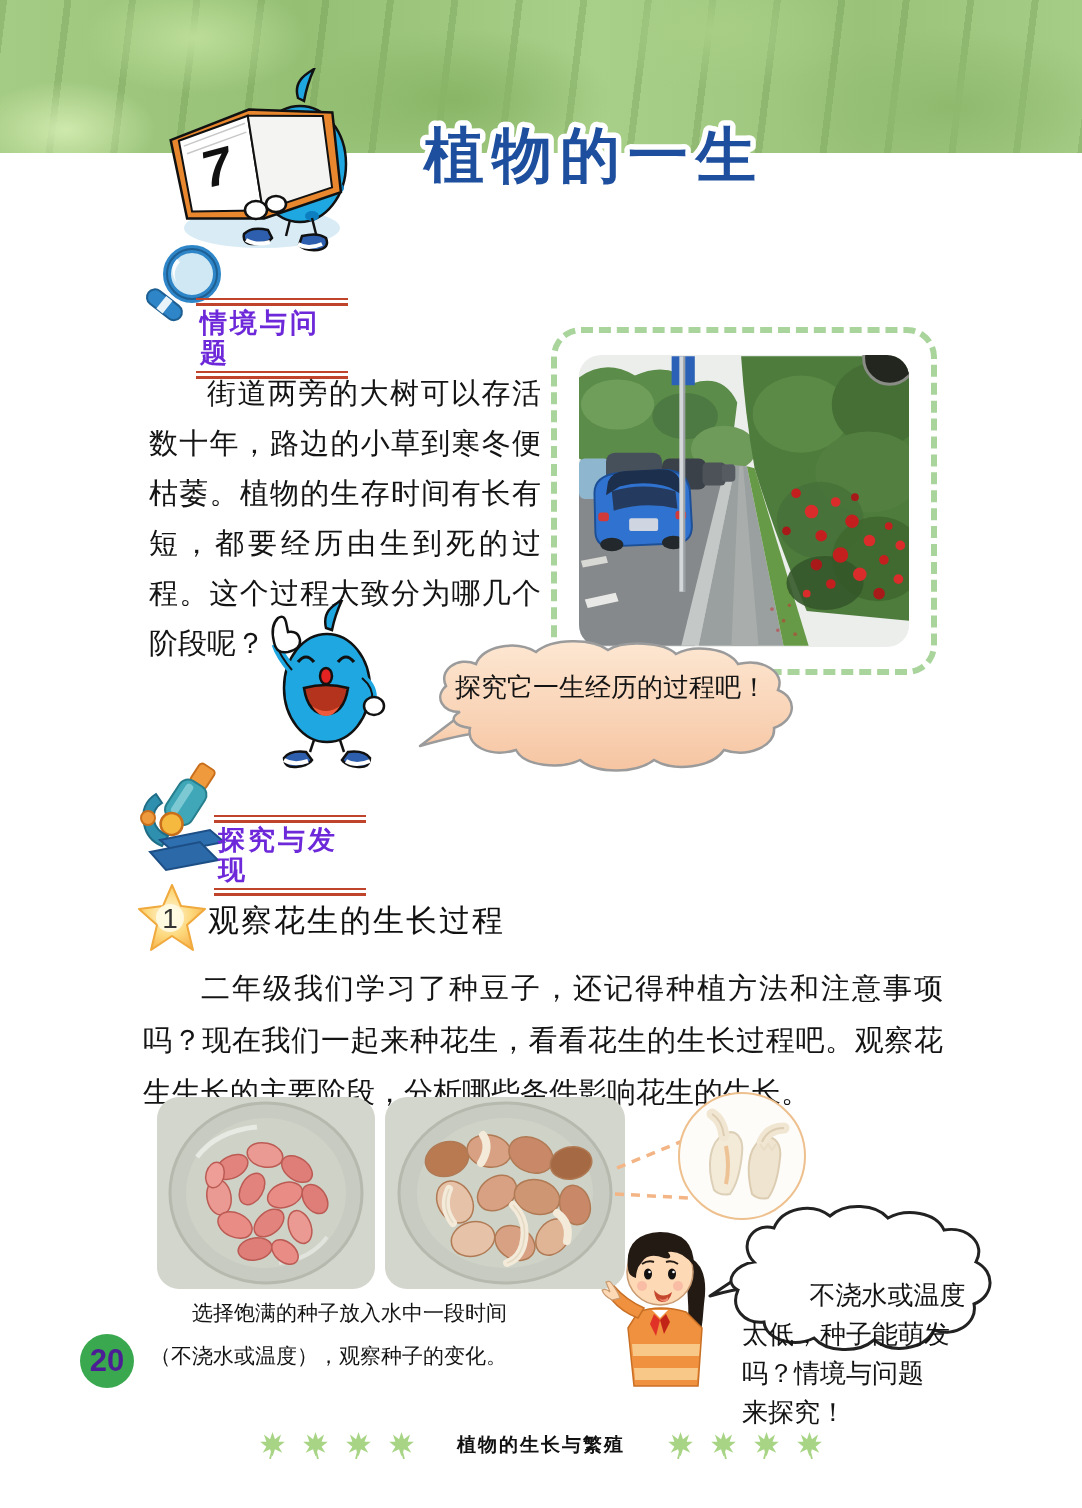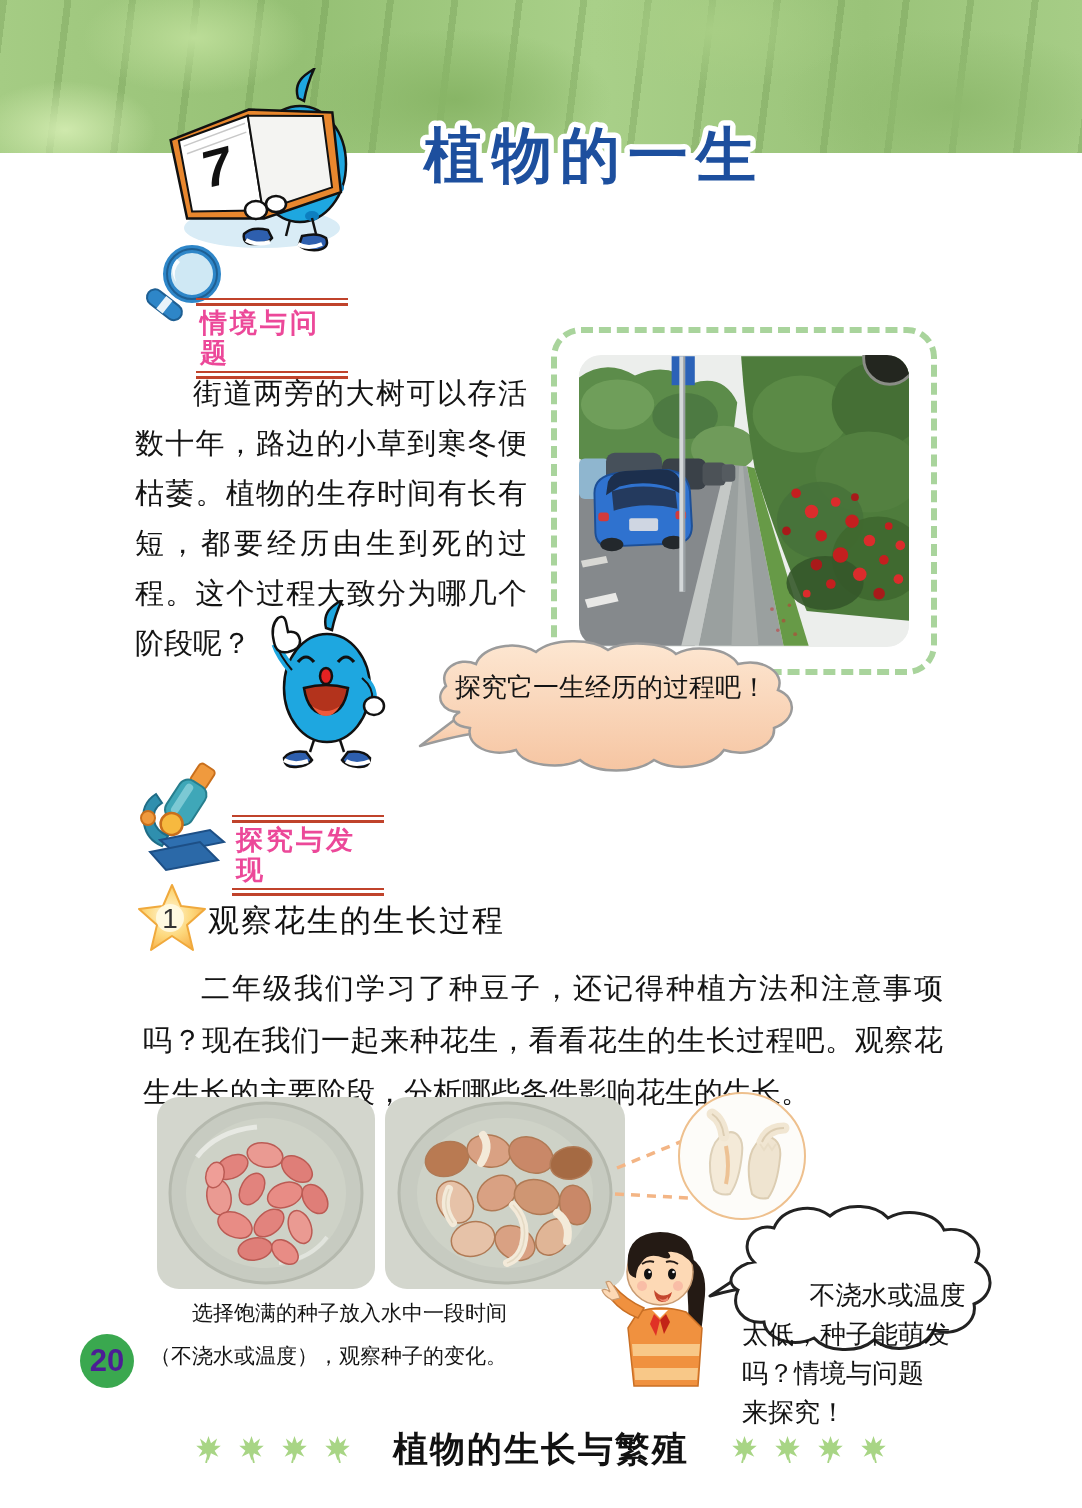--- a/index.html
+++ b/index.html
@@ -28,21 +28,21 @@
   
   .title-svg { position:absolute; left:420px; top:112px; }
 
   
   .sec-header { position:absolute; }
   .sec-rule {
     height:8px;
     background:linear-gradient(to bottom,#c0432b 0 2.5px,transparent 2.5px 5.5px,#c0432b 5.5px 8px);
   }
   .sec-label {
-    font-weight:bold; font-size:27px; letter-spacing:3px; color:#ec4899;
+    font-weight:bold; font-size:27px; letter-spacing:3px; color:#6d28d9;
     padding:2px 4px 3px 4px; line-height:30px;
   }
 
   
   .body-par {
     position:absolute; font-size:29px; line-height:50px; text-align:justify;
     text-indent:2em; color:#141414;
   }
   .caption {
     position:absolute; left:150px; top:1292px; width:472px;
@@ -88,21 +88,21 @@
     position:absolute; left:80px; top:1334px; width:54px; height:54px;
     border-radius:50%; background:#3aa84f; color:#4c1d95;
     font-size:31px; font-weight:bold; text-align:center; line-height:54px;
   }
 
   
   .footer {
     position:absolute; left:0; top:1420px; width:1082px;
     display:flex; justify-content:center; align-items:center; gap:16px;
   }
-  .footer-label { font-size:35px; font-weight:bold; color:#111; margin:6px 26px; letter-spacing:2px; }
+  .footer-label { font-size:19px; font-weight:bold; color:#111; margin:12px 26px; letter-spacing:2px; }
   .leaf { width:27px; height:27px; }
 </style>
 </head>
 <body>
 
 <div class="page">
 
   <div class="banner"></div>
 
   <svg class="abs" style="left:140px;top:68px" width="250" height="185" viewBox="0 0 250 185">
@@ -154,21 +154,21 @@
     <circle cx="56" cy="30" r="25" fill="none" stroke="#1e5f93" stroke-width="2"></circle>
     <path d="M44,18 q-8,8 -4,20 q-8,-14 1,-23 Z" fill="#ffffff" opacity="0.9"></path>
   </svg>
 
   <div class="sec-header" style="left:196px;top:298px;width:152px">
     <div class="sec-rule"></div>
     <div class="sec-label">情境与问题</div>
     <div class="sec-rule"></div>
   </div>
 
-  <div class="body-par" style="left:135px;top:368px;width:392px">街道两旁的大树可以存活数十年，路边的小草到寒冬便枯萎。植物的生存时间有长有短，都要经历由生到死的过程。这个过程大致分为哪几个阶段呢？</div>
+  <div class="body-par" style="left:149px;top:368px;width:392px">街道两旁的大树可以存活数十年，路边的小草到寒冬便枯萎。植物的生存时间有长有短，都要经历由生到死的过程。这个过程大致分为哪几个阶段呢？</div>
 
   <div class="photo-frame">
     <div class="photo-card">
       <svg width="330" height="292" viewBox="0 0 342 300">
         <rect width="342" height="300" fill="#eceeec"></rect>
 
         <path d="M0,22 Q28,2 58,20 Q92,4 118,28 Q150,18 164,48 L158,96 Q118,122 68,116 Q24,120 0,106 Z" fill="#5c8c4a"></path>
         <ellipse cx="40" cy="50" rx="38" ry="26" fill="#74a25e" opacity="0.8"></ellipse>
         <ellipse cx="110" cy="62" rx="34" ry="24" fill="#4a7540" opacity="0.8"></ellipse>
         <ellipse cx="150" cy="96" rx="34" ry="24" fill="#6f9b5a"></ellipse>
@@ -300,21 +300,21 @@
       <rect x="46" y="20" width="30" height="44" rx="10" fill="#3fa7b8" stroke="#277e8d" stroke-width="2"></rect>
       <rect x="52" y="24" width="8" height="34" rx="4" fill="#7cc9d4"></rect>
       <circle cx="61" cy="68" r="11" fill="#f6b93f" stroke="#c96f1c" stroke-width="2.5"></circle>
     </g>
     <path d="M30,34 q-16,10 -12,30 q3,16 18,22 l6,-10 q-12,-5 -14,-15 q-2,-12 8,-18 Z" fill="#2f8fae" stroke="#1f6c86" stroke-width="2"></path>
     <circle cx="22" cy="58" r="7" fill="#f09a3e" stroke="#c96f1c" stroke-width="2"></circle>
     <path d="M34,80 L84,70 L98,82 L48,92 Z" fill="#2e6fb0" stroke="#1d4f86" stroke-width="2"></path>
     <path d="M24,92 L74,82 L92,100 L40,110 Z" fill="#2b69a8" stroke="#1d4f86" stroke-width="2"></path>
   </svg>
 
-  <div class="sec-header" style="left:232px;top:815px;width:152px">
+  <div class="sec-header" style="left:214px;top:815px;width:152px">
     <div class="sec-rule"></div>
     <div class="sec-label">探究与发现</div>
     <div class="sec-rule"></div>
   </div>
 
   <svg class="abs" style="left:136px;top:882px" width="72" height="72" viewBox="0 0 72 72">
     <defs>
       <radialGradient id="starg" cx="0.45" cy="0.45" r="0.75">
         <stop offset="0" stop-color="#fff7dd"></stop>
           <stop offset="0.45" stop-color="#fdd97e"></stop>

